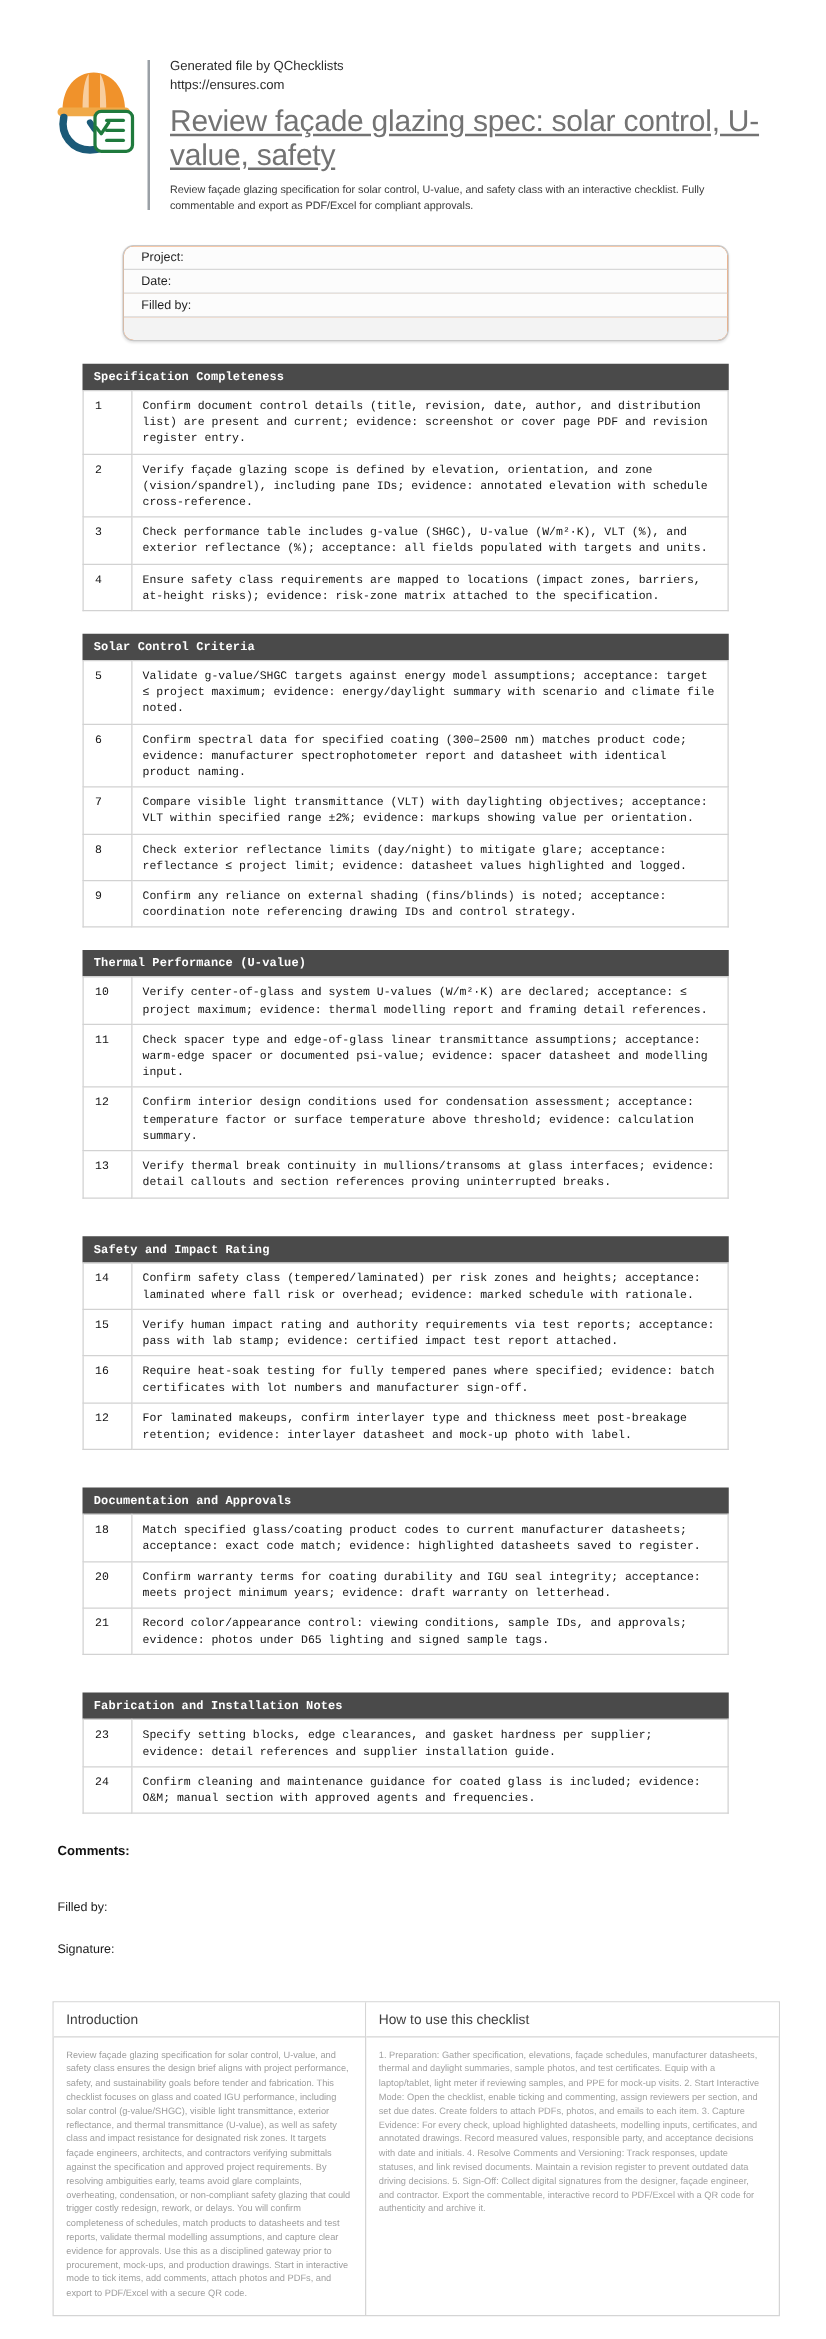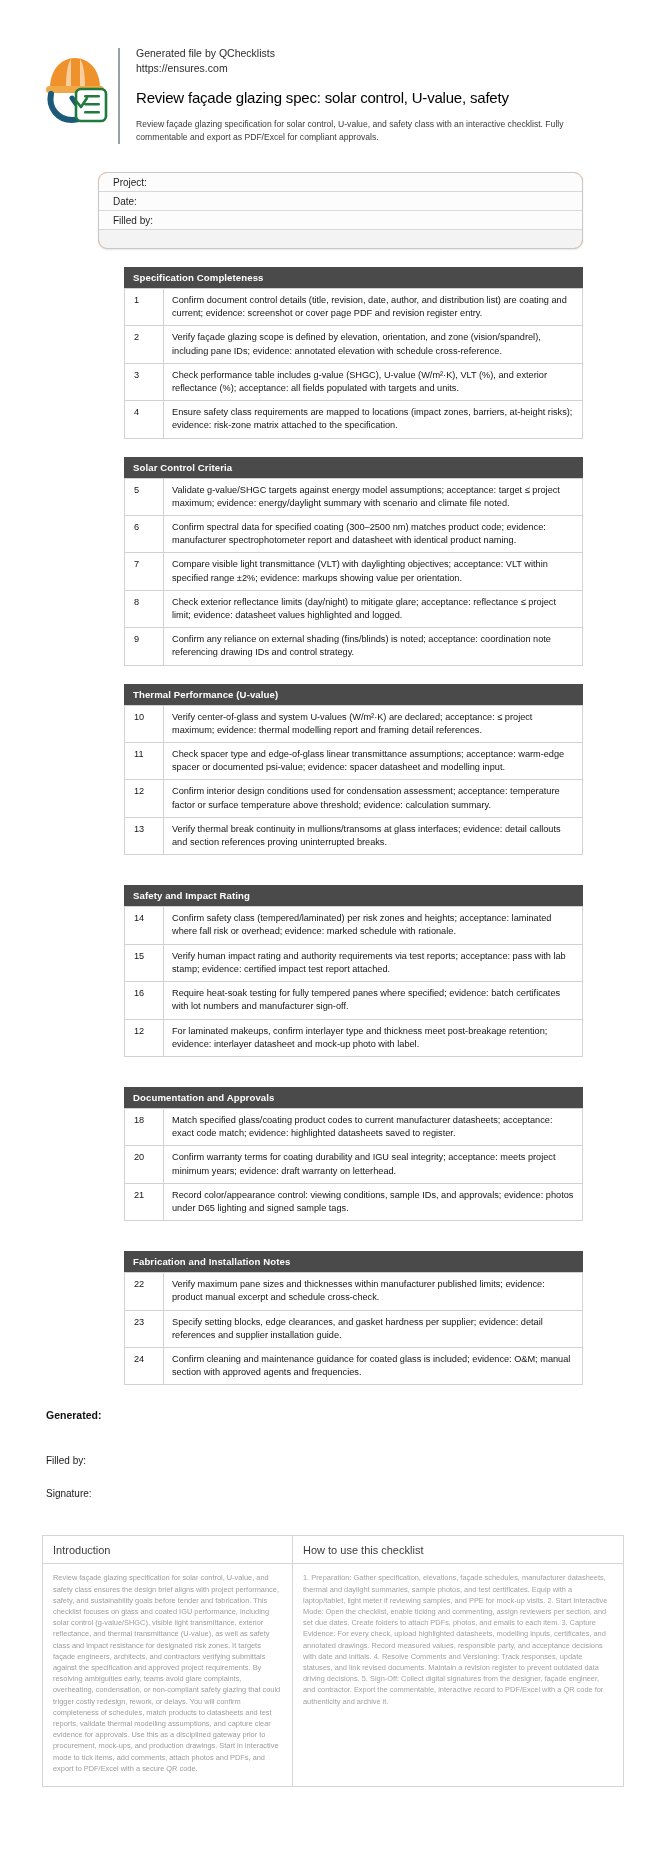--- a/index.html
+++ b/index.html
@@ -32,26 +32,27 @@
     margin: 4px 16px 2px 2px;
     min-height: 96px;
   }
   .header-text { flex: 1; padding-top: 2px; }
   .gen-line {
     font-size: 10.5px;
     line-height: 14.5px;
     color: #2b2b2b;
   }
   .doc-title {
-    font-size: 15px;
+    font-size: 24px;
     line-height: 27px;
     font-weight: 400;
     margin: 9px 0 7px 0;
-    color: #000000;
+    color: #737373;
     letter-spacing: -0.2px;
+    text-decoration: underline;
   }
   .doc-sub {
     font-size: 8.6px;
     line-height: 12.5px;
     color: #3a3a3a;
     max-width: 498px;
   }
 
   
   .meta-box {
@@ -68,21 +69,21 @@
     padding: 0 0 0 14px;
     font-size: 10px;
     color: #1f1f1f;
     border-bottom: 1px solid #d8d8d8;
     background: #fcfcfc;
   }
   .meta-row.last { border-bottom: none; height: 18px; }
   .meta-row.blank { background: #f3f3f3; }
 
   
-  .section { margin: 18px 62px 0 108px; }
+  .section { margin: 18px 62px 0 50px; font-family: Liberation Mono, monospace; }
   .section.gap-lg { margin-top: 30px; }
   .sec-head {
     background: #4a4a4a;
     color: #ffffff;
     font-size: 9.6px;
     font-weight: bold;
     padding: 5px 0 5px 9px;
     letter-spacing: 0.1px;
   }
   table.items {
@@ -187,21 +188,21 @@
     <div class="meta-row blank last"></div>
   </div>
 
   <div id="sections-host">
       <div class="section">
         <div class="sec-head">Specification Completeness</div>
         <table class="items">
           <tbody>
             <tr>
               <td class="num">1</td>
-              <td>Confirm document control details (title, revision, date, author, and distribution list) are coating and current; evidence: screenshot or cover page PDF and revision register entry.</td>
+              <td>Confirm document control details (title, revision, date, author, and distribution list) are present and current; evidence: screenshot or cover page PDF and revision register entry.</td>
             </tr>
             <tr>
               <td class="num">2</td>
               <td>Verify façade glazing scope is defined by elevation, orientation, and zone (vision/spandrel), including pane IDs; evidence: annotated elevation with schedule cross-reference.</td>
             </tr>
             <tr>
               <td class="num">3</td>
               <td>Check performance table includes g-value (SHGC), U-value (W/m²·K), VLT (%), and exterior reflectance (%); acceptance: all fields populated with targets and units.</td>
             </tr>
             <tr>
@@ -301,38 +302,34 @@
               <td>Record color/appearance control: viewing conditions, sample IDs, and approvals; evidence: photos under D65 lighting and signed sample tags.</td>
             </tr>
           </tbody>
         </table>
       </div>
       <div class="section gap-lg">
         <div class="sec-head">Fabrication and Installation Notes</div>
         <table class="items">
           <tbody>
             <tr>
-              <td class="num">22</td>
-              <td>Verify maximum pane sizes and thicknesses within manufacturer published limits; evidence: product manual excerpt and schedule cross-check.</td>
-            </tr>
-            <tr>
               <td class="num">23</td>
               <td>Specify setting blocks, edge clearances, and gasket hardness per supplier; evidence: detail references and supplier installation guide.</td>
             </tr>
             <tr>
               <td class="num">24</td>
               <td>Confirm cleaning and maintenance guidance for coated glass is included; evidence: O&amp;M; manual section with approved agents and frequencies.</td>
             </tr>
           </tbody>
         </table>
       </div>
     </div>
 
   <div class="signoff">
-    <div class="comments-label">Generated:</div>
+    <div class="comments-label">Comments:</div>
     <div class="sign-line">Filled by:</div>
     <div class="sign-line">Signature:</div>
   </div>
 
   <div class="footer">
     <div class="fcol left">
       <div class="fcol-head">Introduction</div>
       <div class="fcol-body">Review façade glazing specification for solar control, U-value, and safety class ensures the design brief aligns with project performance, safety, and sustainability goals before tender and fabrication. This checklist focuses on glass and coated IGU performance, including solar control (g-value/SHGC), visible light transmittance, exterior reflectance, and thermal transmittance (U-value), as well as safety class and impact resistance for designated risk zones. It targets façade engineers, architects, and contractors verifying submittals against the specification and approved project requirements. By resolving ambiguities early, teams avoid glare complaints, overheating, condensation, or non-compliant safety glazing that could trigger costly redesign, rework, or delays. You will confirm completeness of schedules, match products to datasheets and test reports, validate thermal modelling assumptions, and capture clear evidence for approvals. Use this as a disciplined gateway prior to procurement, mock-ups, and production drawings. Start in interactive mode to tick items, add comments, attach photos and PDFs, and export to PDF/Excel with a secure QR code.</div>
     </div>
     <div class="fcol right">

